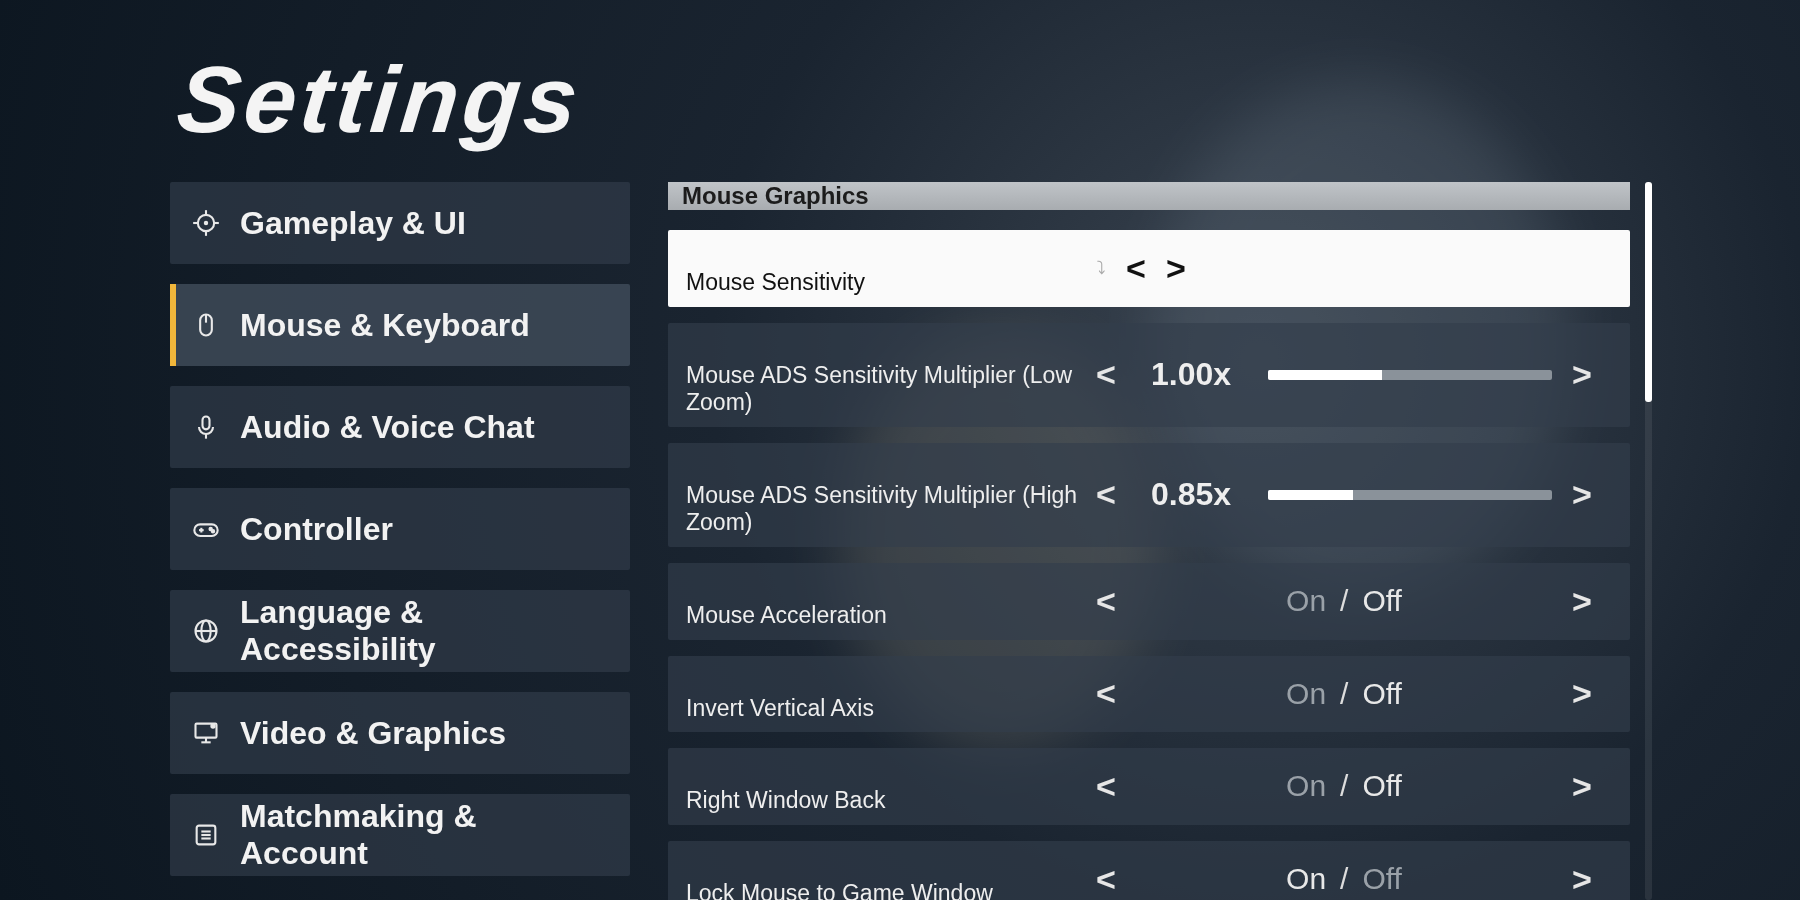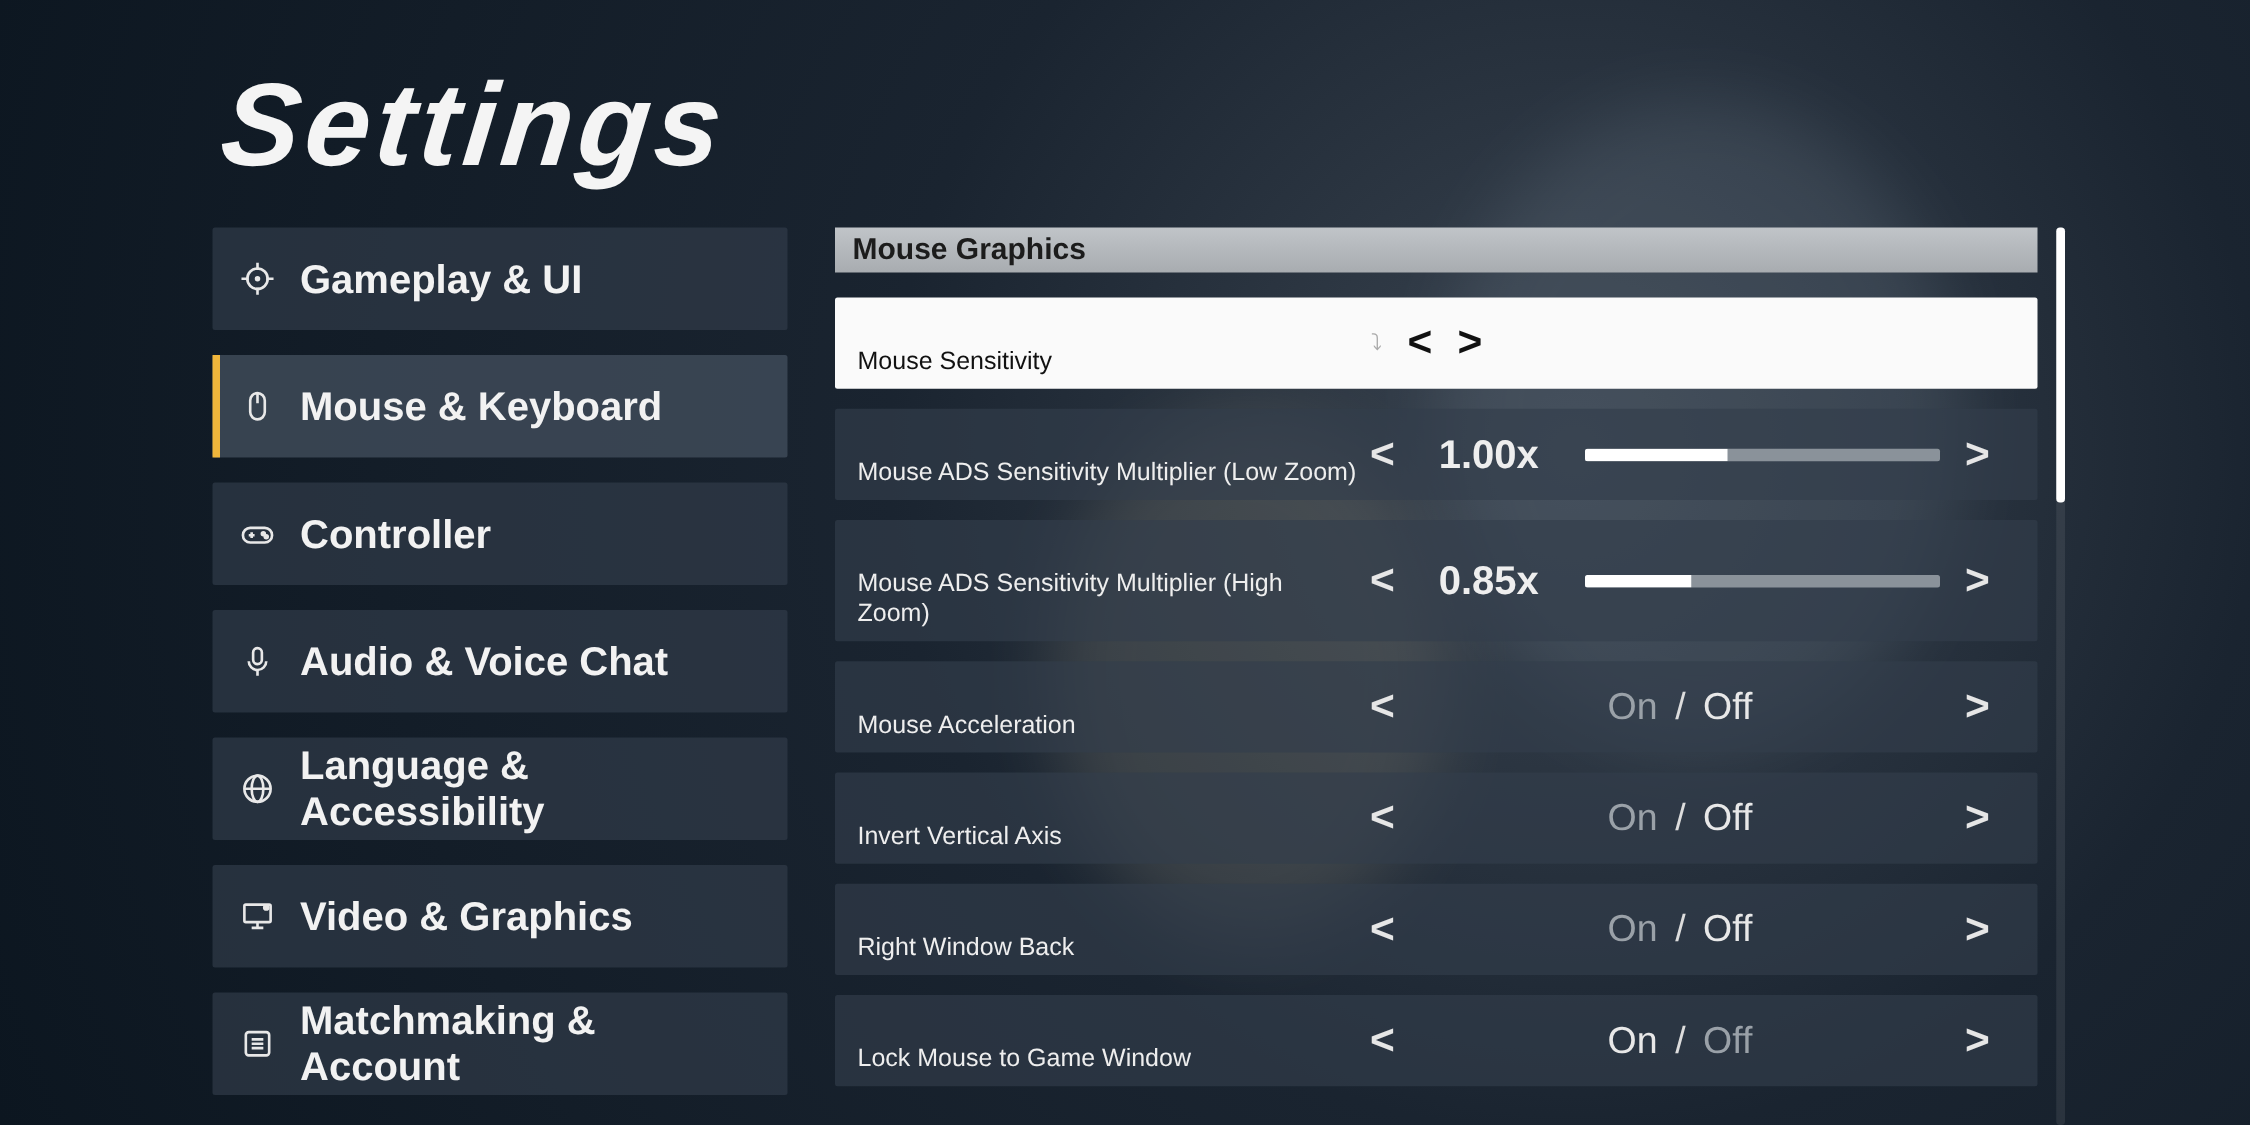--- a/index.html
+++ b/index.html
@@ -57,21 +57,21 @@
   }
   .rows { display:flex; flex-direction:column; gap:16px; margin-top:20px; }
 
   .row {
     display:flex; align-items:center;
     min-height:64px; padding:10px 28px 10px 18px;
     background: rgba(50,62,76,.65);
     border-radius:2px;
   }
   .row.highlight { background:#fafafa; color:#111; }
-  .row .label { flex:0 0 400px; font-size:20px; font-weight:500; line-height:1.2;margin-top:29px; }
+  .row .label { flex:0 0 400px; font-size:23px; font-weight:500; line-height:1.2;margin-top:29px; }
   .row.highlight .label { color:#111; }
 
   .twirl { flex:0 0 30px; text-align:center; font-size:18px; color:#aaa; }
 
   .arrow { flex:0 0 40px; text-align:center; font-size:34px; font-weight:700; cursor:pointer; user-select:none; color:#e6e6e6;}
   .row.highlight .arrow { color:#111; }
 
   .valuebox { flex:1; display:flex; align-items:center; justify-content:center; gap:22px; padding:0 10px; }
   .valuetext { font-size:32px; font-weight:600; min-width:110px; text-align:center; }
   .row.highlight .valuetext { color:#111; }
@@ -120,38 +120,38 @@
             <svg viewBox="0 0 24 24">
               <rect x="7" y="3" width="10" height="18" rx="5"></rect>
               <line x1="12" y1="3" x2="12" y2="10"></line>
             </svg>
           </span>
           <span>Mouse &amp; Keyboard</span>
         </div>
         <div class="nav-item">
           <span class="nav-icon">
             <svg viewBox="0 0 24 24">
+              <rect x="9" y="3" width="6" height="11" rx="3"></rect>
+              <path d="M6 12a6 6 0 0 0 12 0"></path>
+              <line x1="12" y1="18" x2="12" y2="22"></line>
+            </svg>
+          </span>
+          <span>Audio &amp; Voice Chat</span>
+        </div>
+        <div class="nav-item">
+          <span class="nav-icon">
+            <svg viewBox="0 0 24 24">
               <rect x="2" y="8" width="20" height="10" rx="5"></rect>
               <line x1="8" y1="11" x2="8" y2="15"></line>
               <line x1="6" y1="13" x2="10" y2="13"></line>
               <circle cx="16" cy="12" r="1" fill="#e8e8e8"></circle>
               <circle cx="18" cy="14" r="1" fill="#e8e8e8"></circle>
             </svg>
           </span>
           <span>Controller</span>
-        </div>
-        <div class="nav-item">
-          <span class="nav-icon">
-            <svg viewBox="0 0 24 24">
-              <rect x="9" y="3" width="6" height="11" rx="3"></rect>
-              <path d="M6 12a6 6 0 0 0 12 0"></path>
-              <line x1="12" y1="18" x2="12" y2="22"></line>
-            </svg>
-          </span>
-          <span>Audio &amp; Voice Chat</span>
         </div>
         <div class="nav-item">
           <span class="nav-icon">
             <svg viewBox="0 0 24 24">
               <circle cx="12" cy="12" r="9"></circle>
               <ellipse cx="12" cy="12" rx="4" ry="9"></ellipse>
               <line x1="3" y1="12" x2="21" y2="12"></line>
             </svg>
           </span>
           <span>Language &amp; Accessibility</span>

